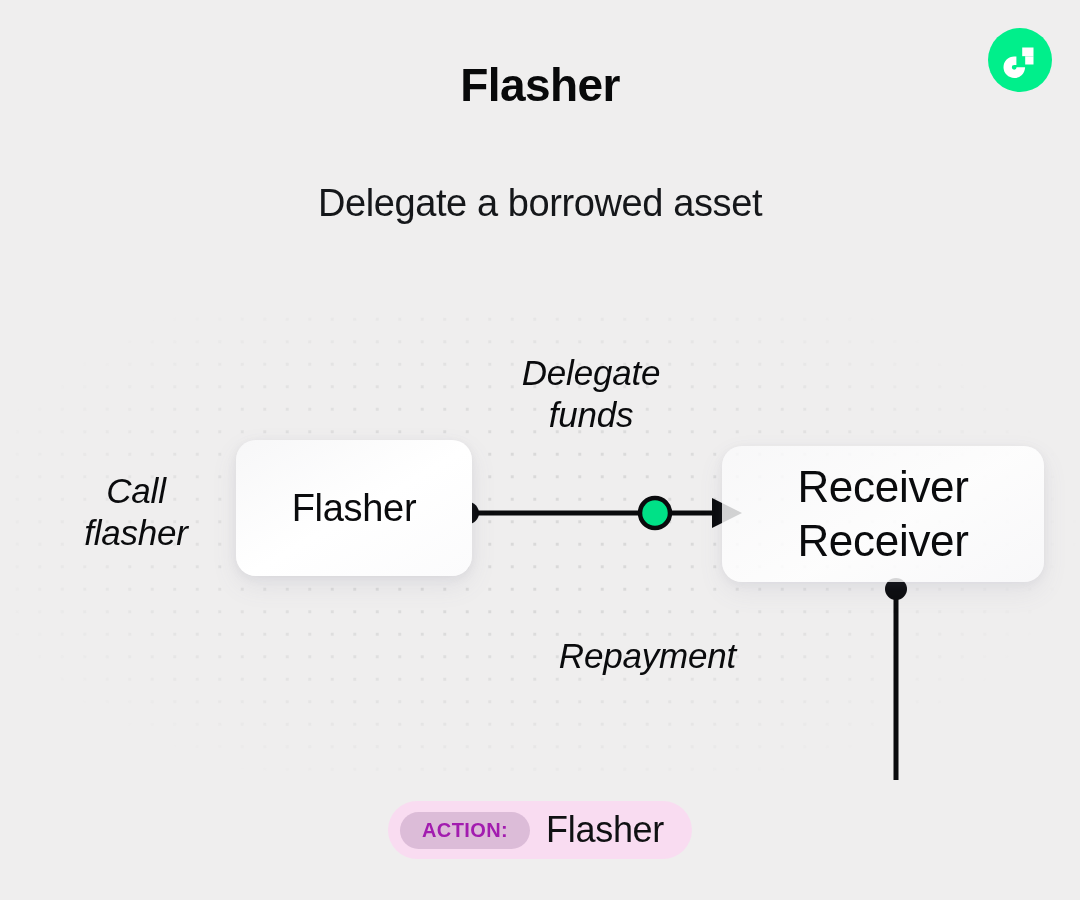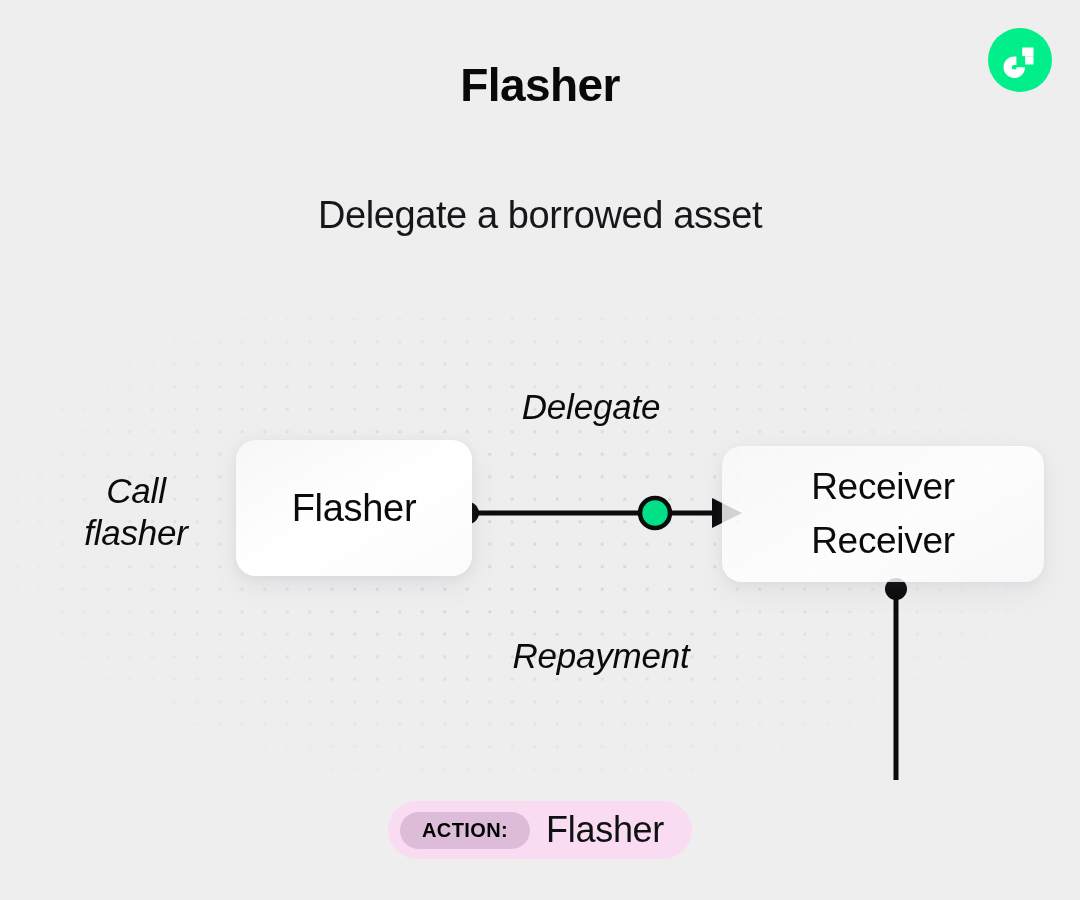--- a/index.html
+++ b/index.html
@@ -42,21 +42,20 @@
     position: absolute;
     top: 178px;
     left: 0;
     width: 1080px;
     text-align: center;
     font-size: 38px;
     font-weight: 400;
     line-height: 50px;
     color: #15171a;
     letter-spacing: -0.4px;
-    margin-top: 12px;
   }
   #subtitle .sub-line { display: block; }
 
   
   #diagram {
     position: absolute;
     left: 0;
     top: 300px;
     width: 1080px;
     height: 480px;
@@ -98,21 +97,21 @@
     line-height: 44px;
     background: linear-gradient(150deg, #f7f7f8 0%, #ffffff 52%, #fbfbfc 100%);
     box-shadow: 0 2px 10px rgba(120,120,140,0.10), 0 10px 26px rgba(110,110,140,0.10);
   }
 
   #node-receiver {
     left: 722px;
     top: 146px;
     width: 322px;
     height: 136px;
-    font-size: 37px;
+    font-size: 44px;
     line-height: 54px;
     background: linear-gradient(150deg, rgba(250,250,251,0.80) 0%, rgba(255,255,255,0.86) 55%, rgba(250,250,252,0.80) 100%);
     box-shadow: 0 2px 10px rgba(120,120,140,0.09), 0 10px 26px rgba(110,110,140,0.09);
   }
   .node-label { display: block; }
 
   
   .edge-label {
     position: absolute;
     font-style: italic;
@@ -122,47 +121,48 @@
     line-height: 42px;
     font-size: 35px;
   }
   #label-call-flasher {
     left: 42px;
     top: 170px;
     width: 188px;
   }
   #label-delegate-funds {
     left: 476px;
-    top: 86px;
+    top: 52px;
     width: 230px;
   }
   #label-repayment {
     left: 466px;
     top: 335px;
     width: 270px;
+    text-align: right;
   }
   .edge-label span { display: block; }
 
   
   #action-badge {
     position: absolute;
     left: 50%;
     transform: translateX(-50%);
     top: 801px;
     height: 58px;
     display: flex;
     align-items: center;
     background: #f9dcf1;
     border-radius: 29px;
     padding: 0 28px 0 12px;
     gap: 16px;
   }
   #action-badge-tag {
     background: #dcbcd8;
-    color: #000000;
+    color: #a21caf;
     font-size: 20px;
     font-weight: bold;
     letter-spacing: 0.4px;
     border-radius: 20px;
     padding: 7px 22px;
   }
   #action-badge-value {
     font-size: 36px;
     color: #101113;
     letter-spacing: -0.3px;
@@ -221,20 +221,21 @@
     </div>
   </div>
 
   <div class="edge-label" id="label-call-flasher">
     <span>Call</span>
     <span>flasher</span>
   </div>
 
   <div class="edge-label" id="label-delegate-funds">
     <span>Delegate</span>
+    <span>funds</span>
   </div>
 
   <div class="edge-label" id="label-repayment">
     <span>Repayment</span>
   </div>
 
 </div>
 
 <div id="action-badge">
   <span id="action-badge-tag">ACTION:</span>

